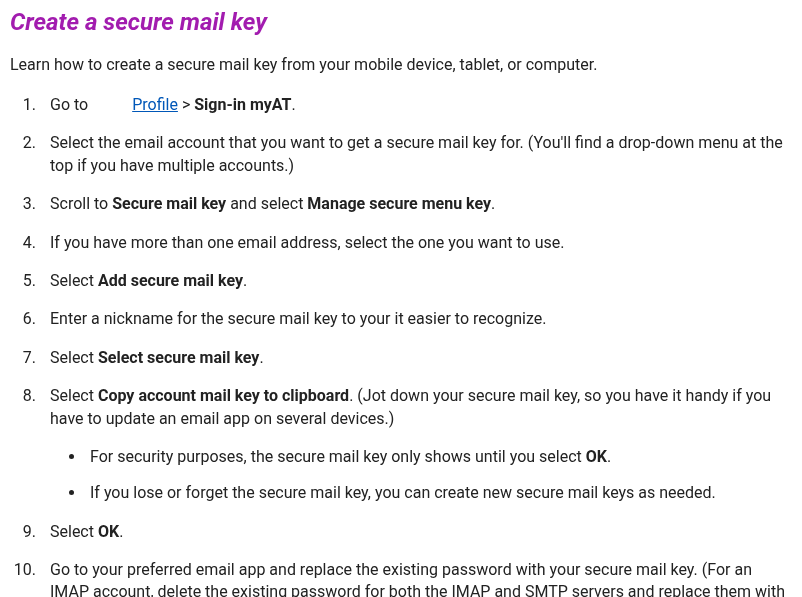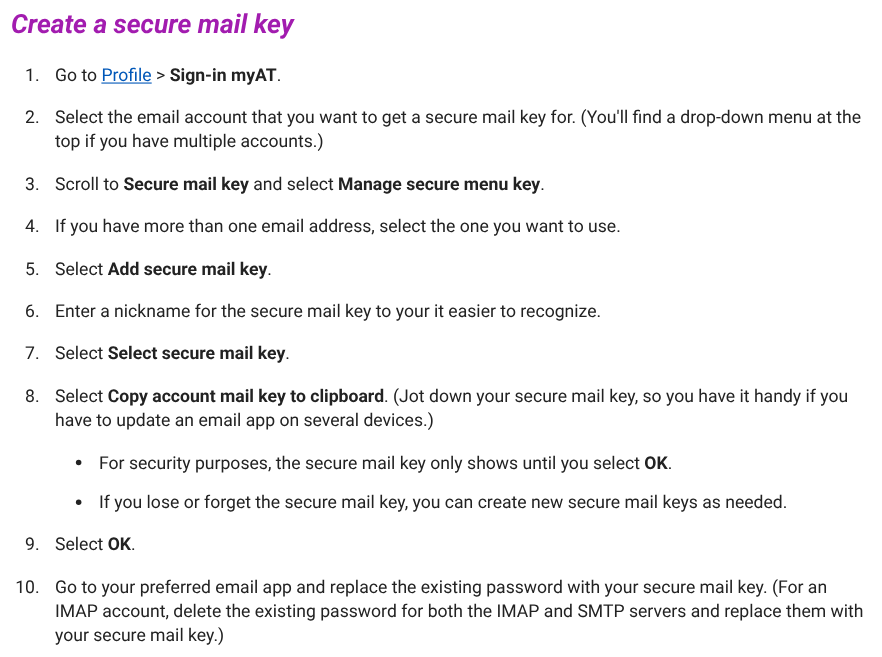--- a/index.html
+++ b/index.html
@@ -46,31 +46,33 @@
     ul.sub-list > li {
       margin-bottom: 14px;
       padding-left: 4px;
     }
     ul.sub-list > li:last-child {
       margin-bottom: 0;
     }
     a.profile-link {
       color: #0057b8;
       text-decoration: underline;
+      margin-left: 40px;
     }
     b, strong {
       font-weight: bold;
     }
   </style>
 </head>
 <body>
 
 <h2 class="title">Create a secure mail key</h2>
 
 <div class="intro">
+  <p>Learn how to create a secure mail key from your mobile device, tablet, or computer.</p>
 </div>
 
 <ol class="main-list">
 
   <li>
     <span>Go to </span><a href="#" class="profile-link">Profile</a><span> &gt; </span><strong>Sign-in myAT</strong><span>.</span>
   </li>
 
   <li>Select the email account that you want to get a secure mail key for. (You'll find a drop-down menu at the top if you have multiple accounts.)</li>
 

